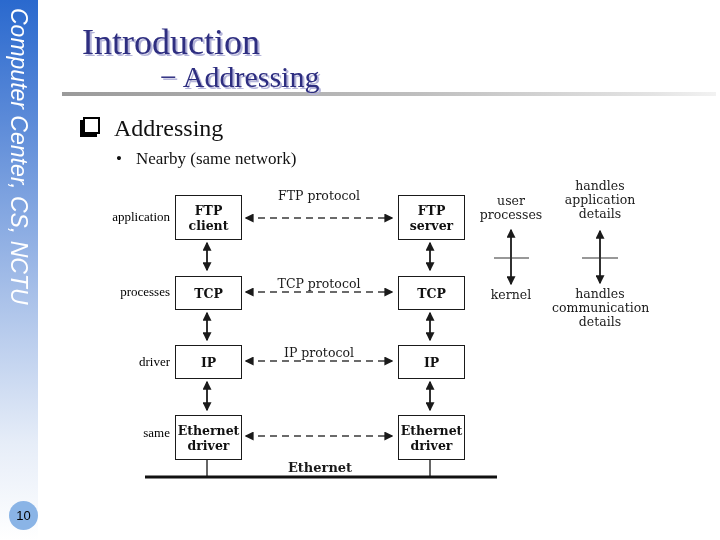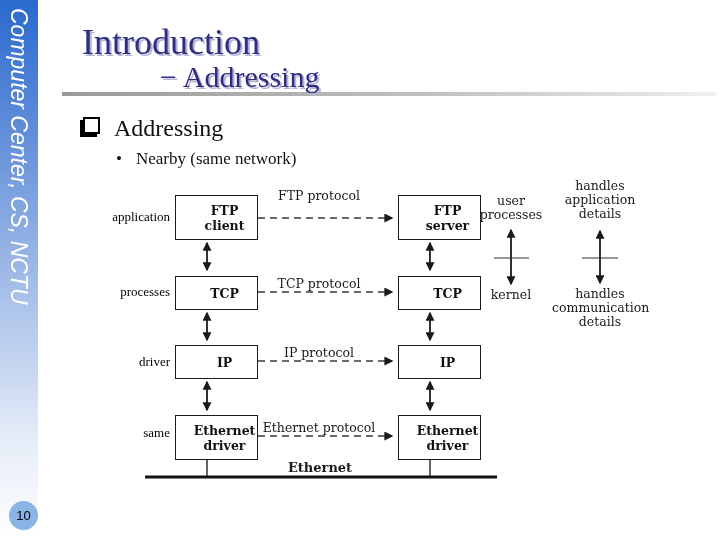--- a/index.html
+++ b/index.html
@@ -31,21 +31,21 @@
             box-shadow:-3px 3px 0 0 #000;margin:0 14px 2px 3px;vertical-align:baseline;}
   .bullet2{position:absolute;left:116px;top:149px;font-size:17px;color:#111;white-space:nowrap;}
   .bullet2 .dot{margin-right:14px;}
 
   
   .dg{position:absolute;font-family:"DejaVu Serif","Liberation Serif",serif;color:#1a1a1a;}
   svg.overlay{position:absolute;left:0;top:0;width:720px;height:540px;pointer-events:none;}
   .dbox{position:absolute;border:1.5px solid #1a1a1a;background:#fff;
         display:flex;align-items:center;justify-content:center;text-align:center;
         font-family:"DejaVu Serif","Liberation Serif",serif;
-        font-size:12.5px;font-weight:700;line-height:1.2;white-space:pre-line;color:#111;padding-left:16px;}
+        font-size:12.5px;font-weight:700;line-height:1.2;white-space:pre-line;color:#111;}
   .layer-label{position:absolute;right:550px;font-size:13px;text-align:right;white-space:nowrap;}
   .proto-label{position:absolute;left:240px;width:158px;text-align:center;font-size:12.5px;white-space:nowrap;}
   .anno{position:absolute;text-align:center;font-size:12.5px;line-height:1.12;white-space:pre-line;}
   .bus-label{position:absolute;left:276px;top:460px;width:88px;text-align:center;
              font-size:13px;font-weight:700;}
 </style>
 </head>
 <body>
 
 <div class="slide">
@@ -113,21 +113,20 @@
   <div class="dbox" style="left:398px;top:195px;width:65px;height:43px">FTP
 server</div>
   <div class="dbox" style="left:398px;top:276px;width:65px;height:32px">TCP</div>
   <div class="dbox" style="left:398px;top:345px;width:65px;height:32px">IP</div>
   <div class="dbox" style="left:398px;top:415px;width:65px;height:43px">Ethernet
 driver</div>
 
   <div class="proto-label dg" style="top:188px">FTP protocol</div>
   <div class="proto-label dg" style="top:276px">TCP protocol</div>
   <div class="proto-label dg" style="top:345px">IP protocol</div>
-  <div class="proto-label dg" style="top:420px">Ethernet protocol</div>
 
   <div class="anno dg" style="left:478px;top:194px;width:66px">user
 processes</div>
   <div class="anno dg" style="left:478px;top:288px;width:66px">kernel</div>
   <div class="anno dg" style="left:558px;top:179px;width:84px">handles
 application
 details</div>
   <div class="anno dg" style="left:552px;top:287px;width:96px">handles
 communication
 details</div>

